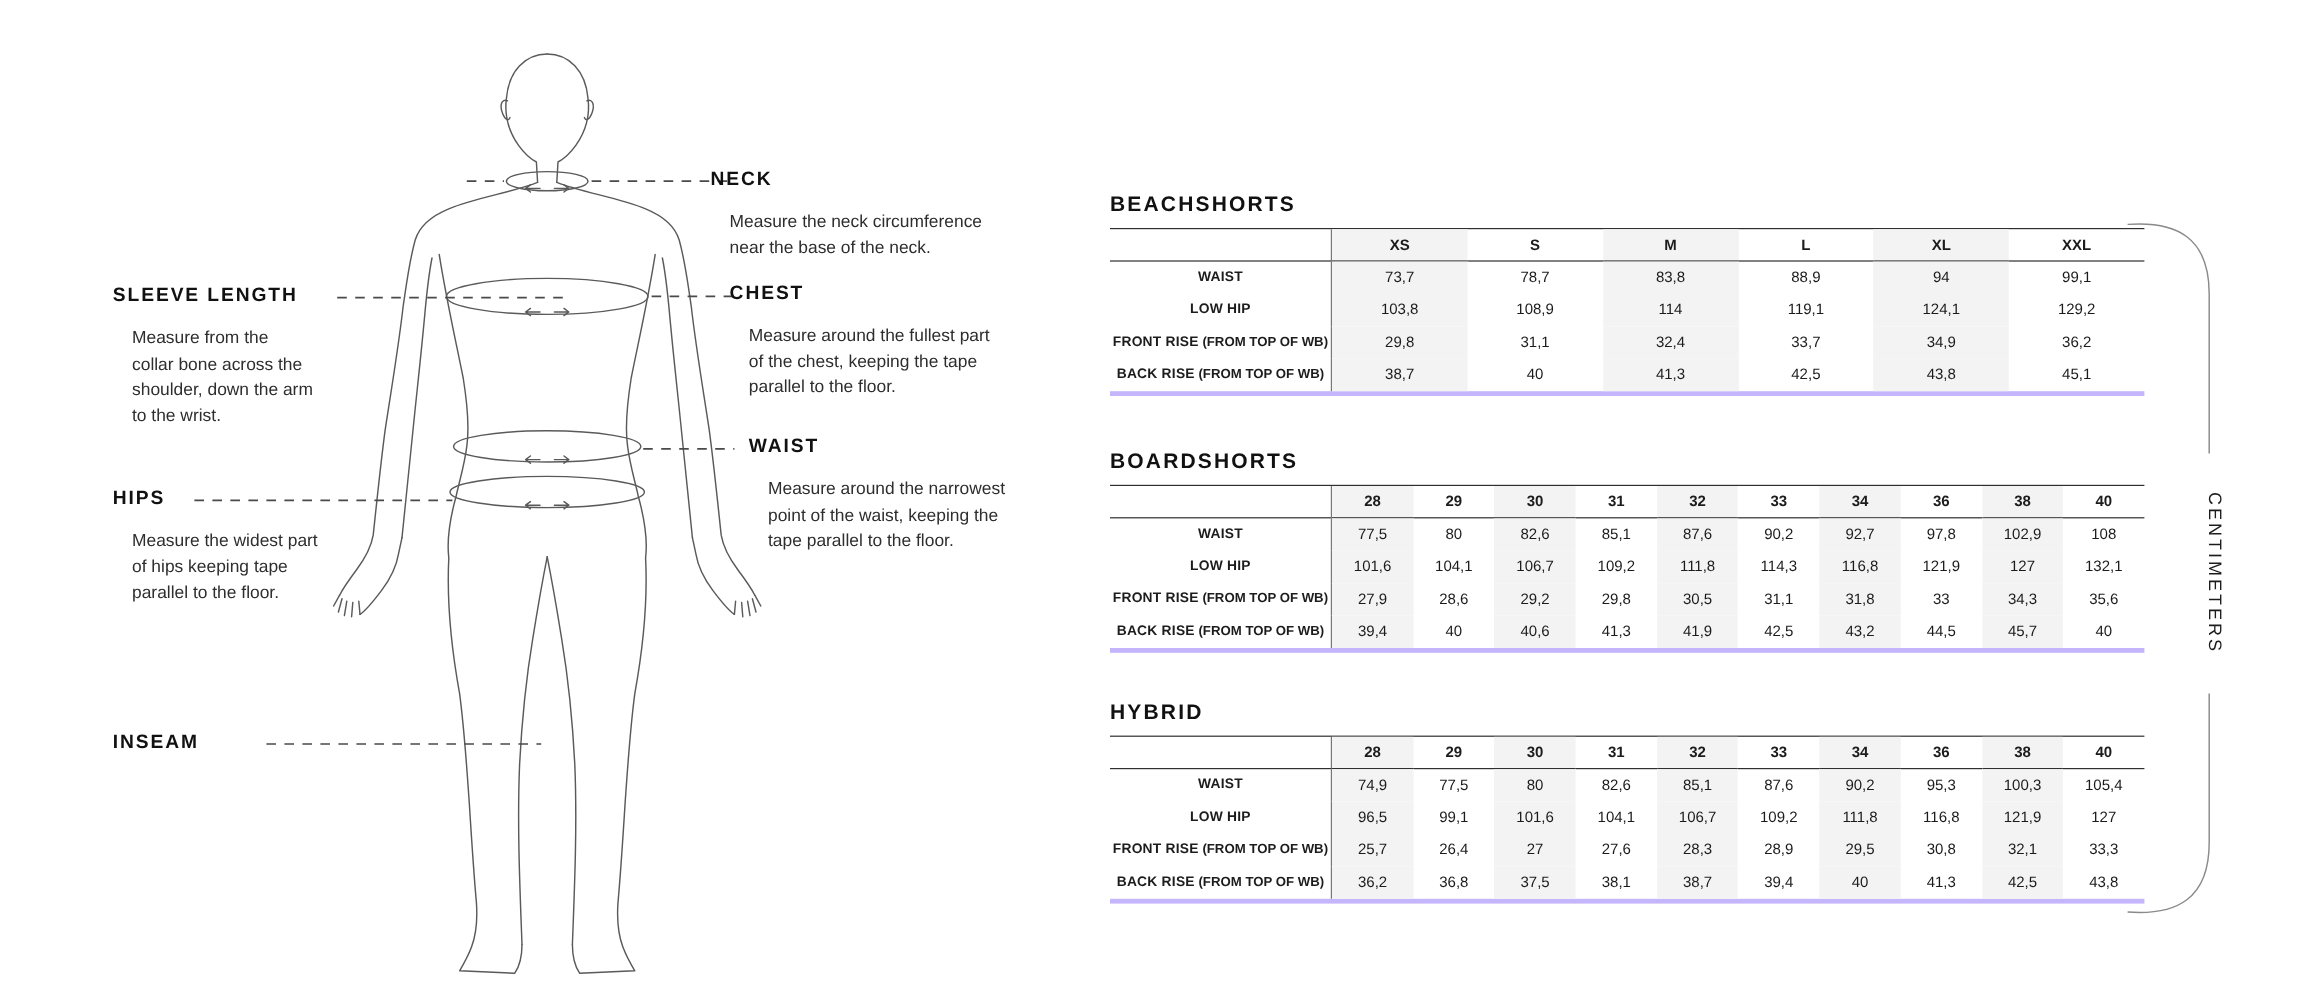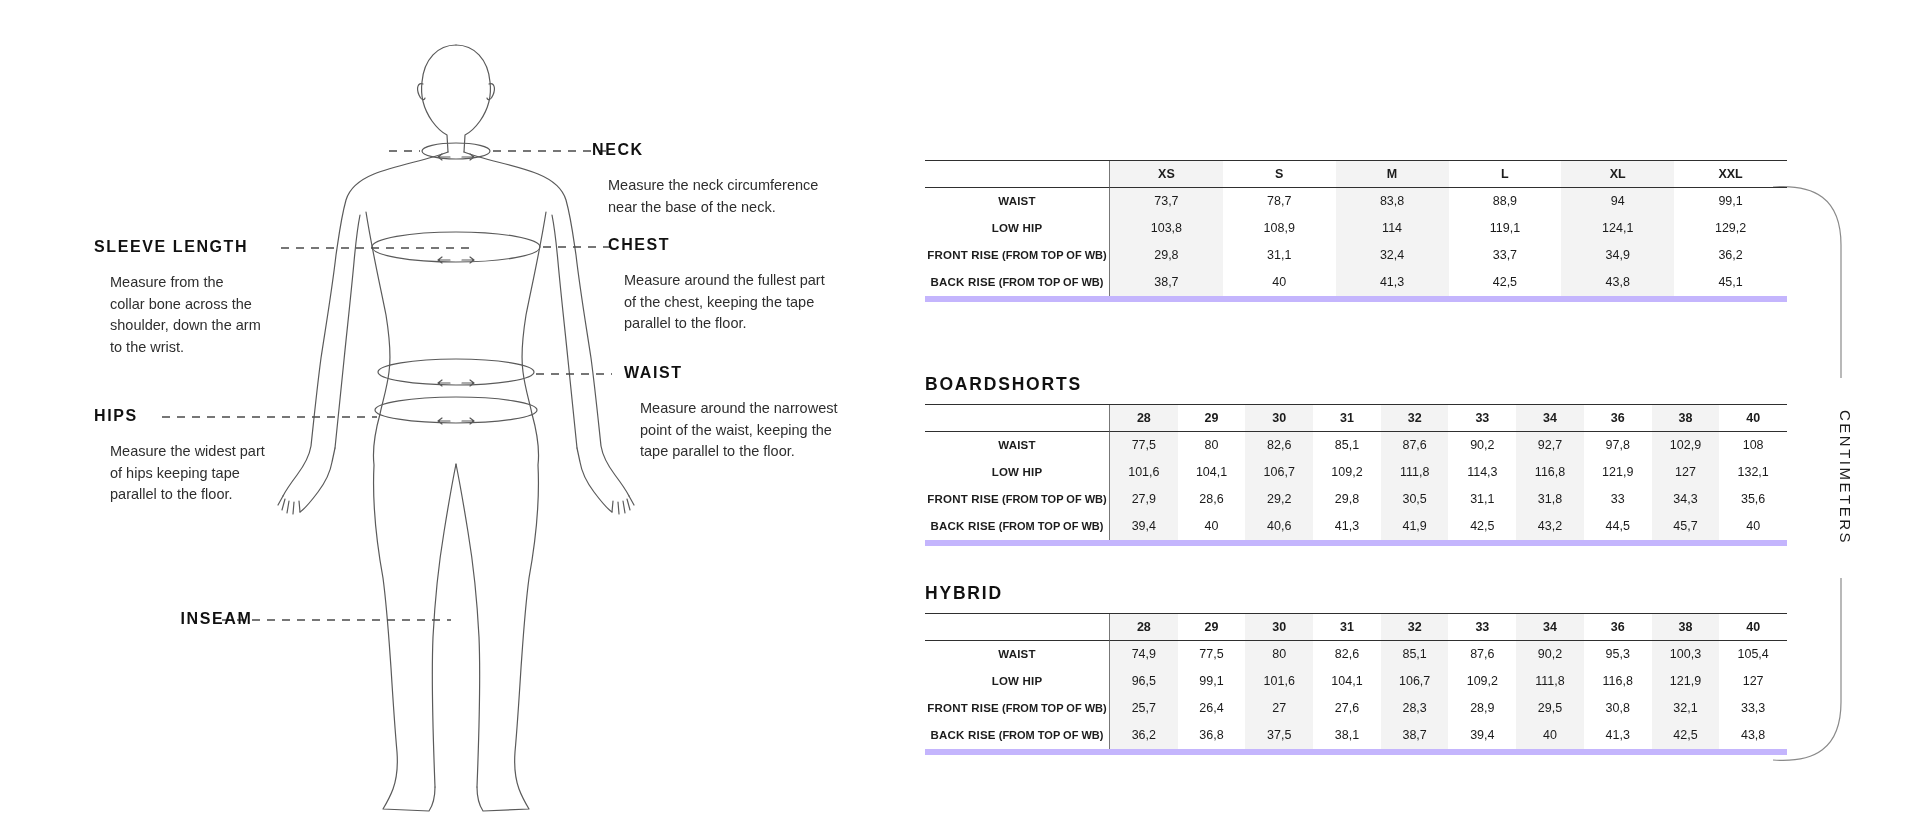--- a/index.html
+++ b/index.html
@@ -6,38 +6,38 @@
   #canvas{position:relative;width:1920px;height:832px;background:#ffffff;overflow:hidden;
           font-family:"Liberation Sans", sans-serif;color:#1c1c1c;}
 
   
   .mlabel{position:absolute;}
   .mlabel h3{margin:0 0 9px 0;font-size:16px;line-height:18px;font-weight:bold;
              letter-spacing:1.6px;color:#111;}
   .mlabel p{margin:16px;font-size:14.5px;line-height:21.5px;color:#2e2e2e;white-space:pre-line;}
   .lbl-sleeve{left:94px;top:238px;width:235px;}
   .lbl-hips{left:94px;top:407px;width:245px;}
-  .lbl-inseam{left:94px;top:610px;width:245px;text-align:center;}
+  .lbl-inseam{left:94px;top:610px;width:245px;}
   .lbl-neck{left:592px;top:141px;width:280px;}
   .lbl-chest{left:608px;top:236px;width:280px;}
   .lbl-waist{left:624px;top:364px;width:280px;}
 
   
   #figure-svg{position:absolute;left:0;top:0;}
 
   
   #tables-area{position:absolute;left:925px;top:0;width:862px;height:832px;}
   .table-block{position:absolute;left:0;width:862px;}
   .table-block:nth-child(1){top:160px;}
   .table-block:nth-child(2){top:374px;}
   .table-block:nth-child(3){top:583px;}
   .tbl-title{margin:0 0 10px 0;height:20px;line-height:20px;font-size:17.5px;
              font-weight:bold;letter-spacing:1.8px;color:#111;}
   .tbl{display:grid;grid-template-columns:185px repeat(var(--n),1fr);
-       grid-auto-rows:27px;border-top:1px solid #2f2f2f;border-bottom:6px solid #c4b5fd;}
+       grid-auto-rows:27px;border-top:1px solid #2f2f2f;border-bottom:4px solid #c4b5fd;}
   .tbl span{display:block;line-height:27px;text-align:center;}
   .hdr{border-bottom:1px solid #2f2f2f;}
   .lbl-cell{border-right:1px solid #777;font-size:11.5px;font-weight:bold;
             letter-spacing:.2px;white-space:nowrap;overflow:hidden;}
   .size-cell{font-weight:bold;font-size:12.5px;}
   .val-cell{font-size:12.5px;color:#1b1b1b;}
   .shade{background:#f3f3f3;}
   .note{font-size:11px;font-weight:bold;letter-spacing:0;}
 
   
@@ -130,20 +130,21 @@
   </div>
   <div class="mlabel lbl-waist">
     <h3>WAIST</h3>
     <p>Measure around the narrowest
 point of the waist, keeping the
 tape parallel to the floor.</p>
   </div>
 
   <div id="tables-area">
       <div class="table-block">
+        <h2 class="tbl-title">BEACHSHORTS</h2>
         <div class="tbl" style="--n: 6;">
           <span class="lbl-cell hdr"></span>
           <span class="size-cell hdr shade">XS</span>
           <span class="size-cell hdr">S</span>
           <span class="size-cell hdr shade">M</span>
           <span class="size-cell hdr">L</span>
           <span class="size-cell hdr shade">XL</span>
           <span class="size-cell hdr">XXL</span>
           <span class="lbl-cell">WAIST</span>
           <span class="val-cell shade">73,7</span>

